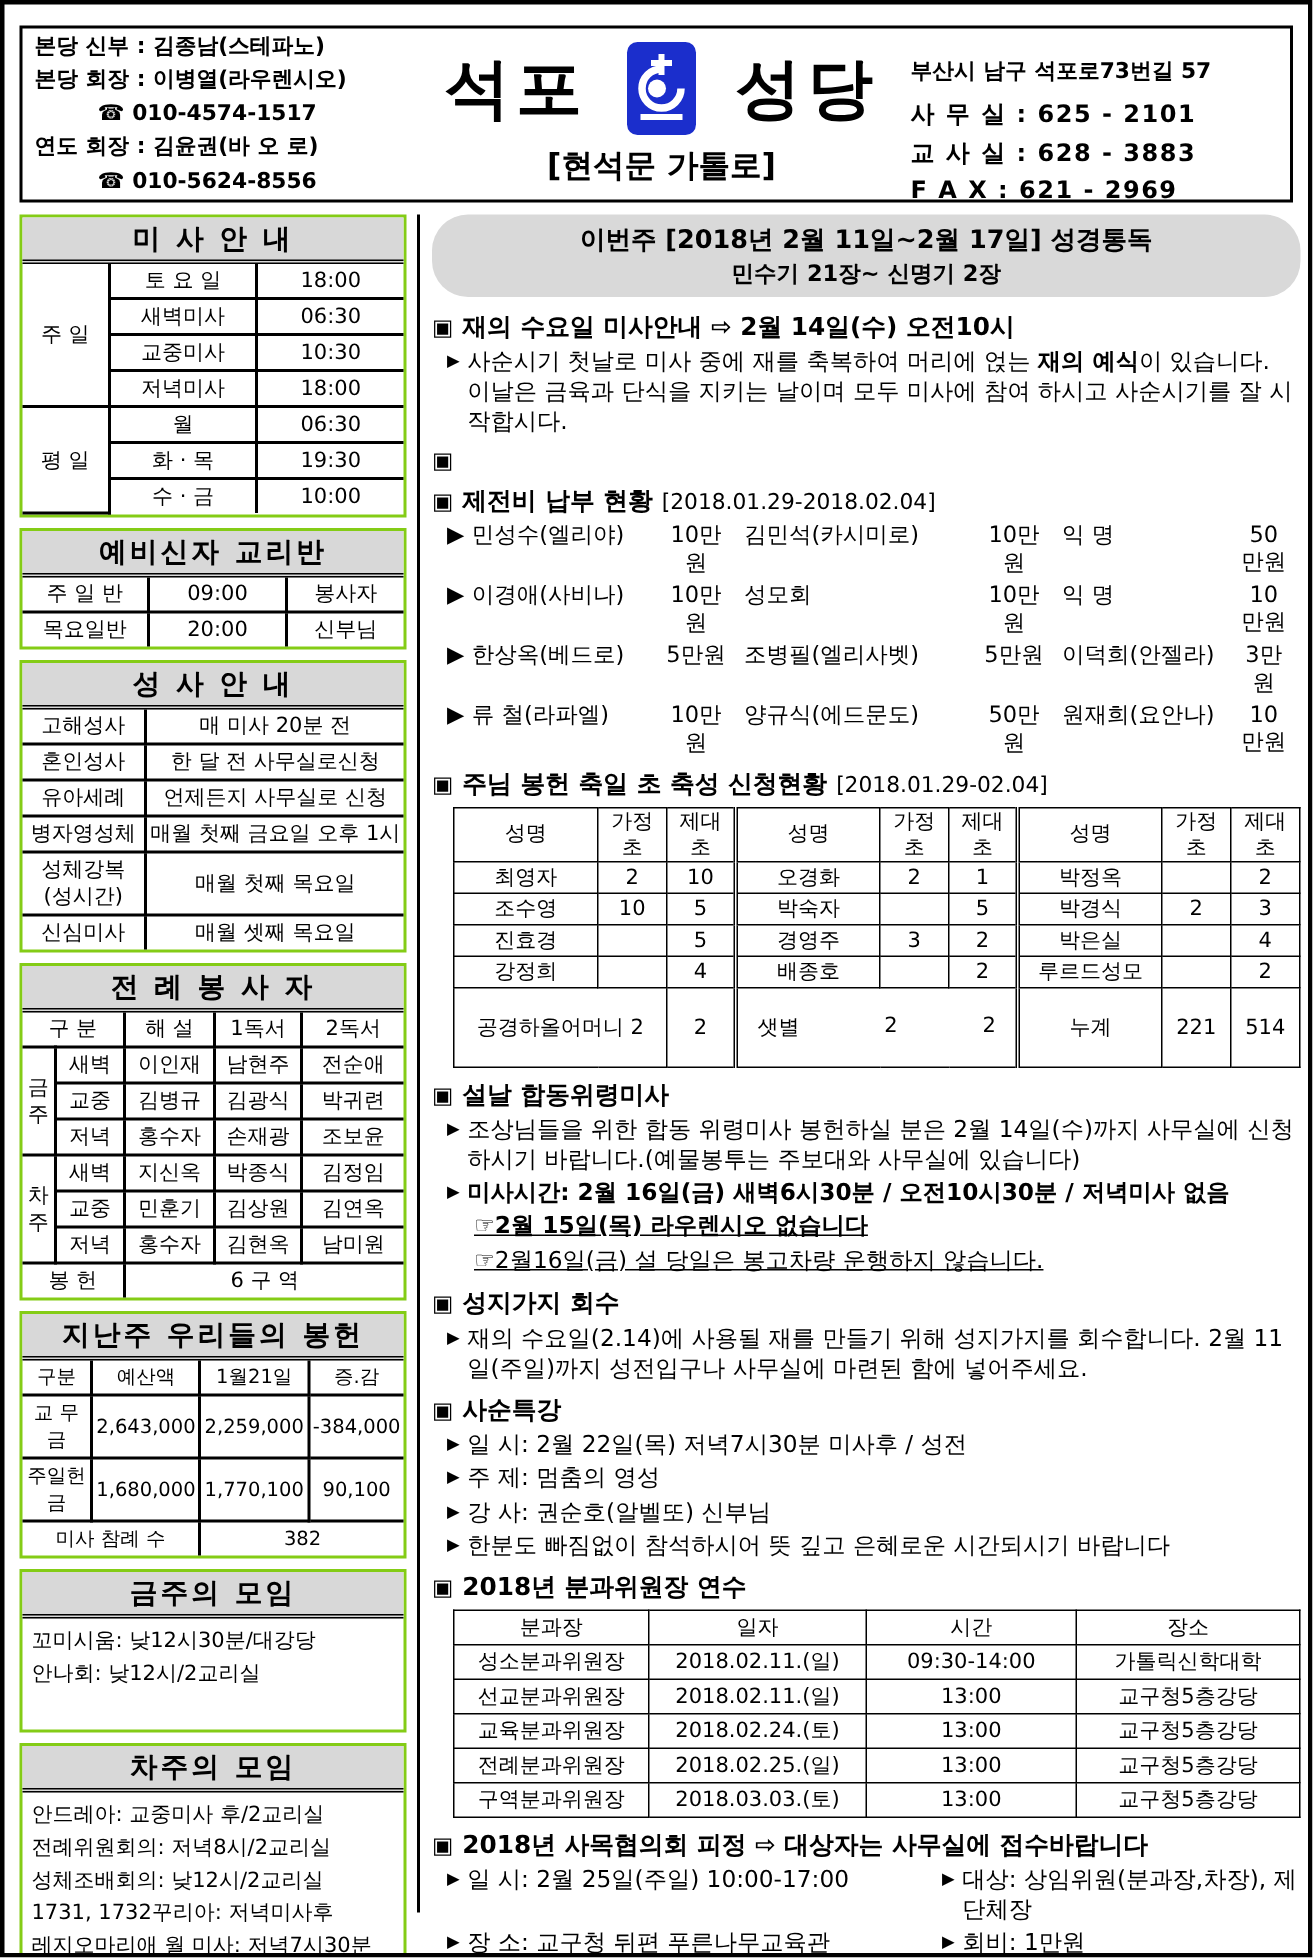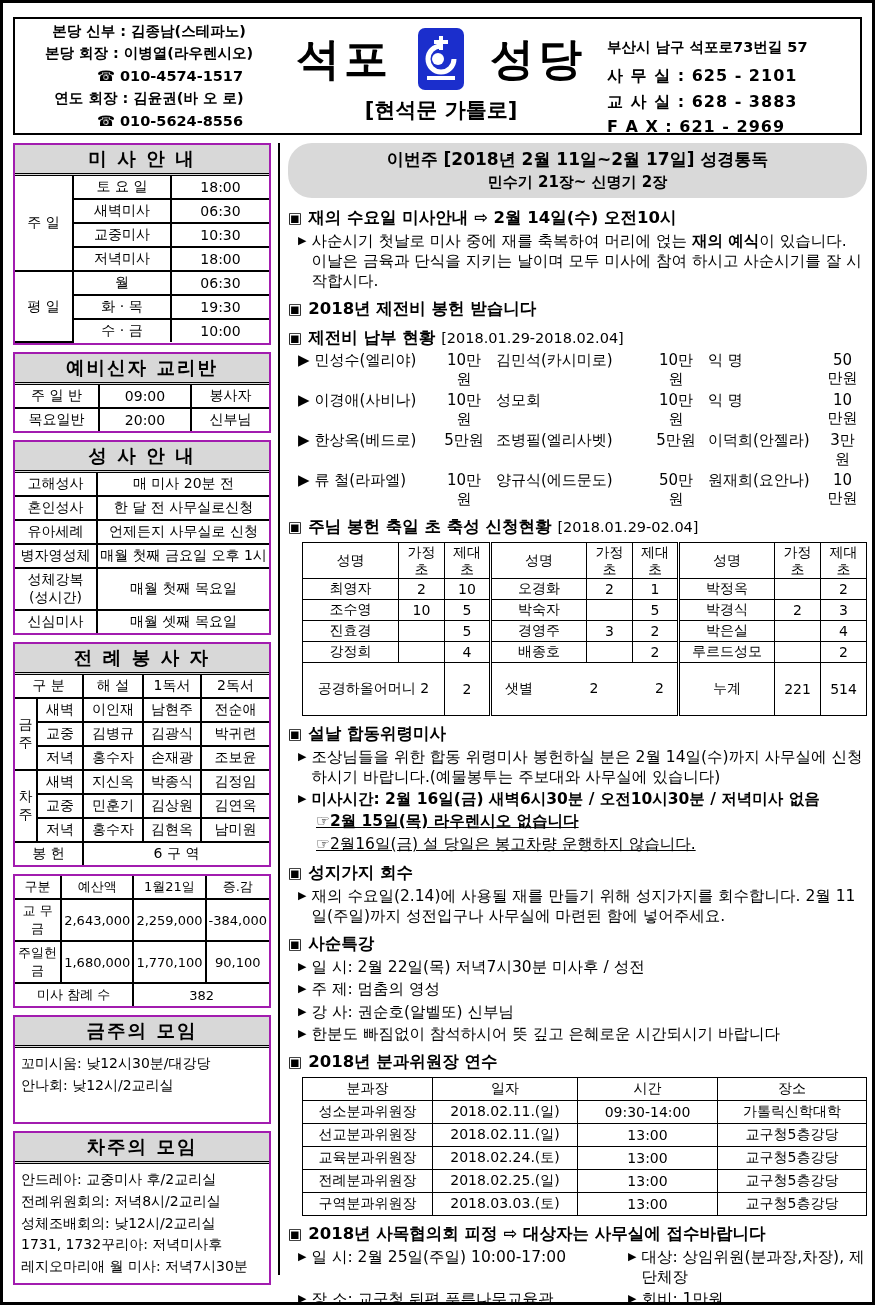--- a/index.html
+++ b/index.html
@@ -2,38 +2,38 @@
 <html><head>
 <meta charset="utf-8">
 <style>
   * { box-sizing: border-box; }
   html,body { margin:0; padding:0; background:#fff; }
   body { width:875px; height:1305px; font-family:"DejaVu Sans", sans-serif; color:#000; }
   .page { width:875px; height:1305px; border:3px solid #000; padding:14px 10px 10px 10px; overflow:hidden; background:#fff; }
 
   
   .header-box { border:2px solid #000; height:118px; display:flex; align-items:center; padding:4px 8px; }
-  .h-left { width:252px; font-weight:bold; font-size:14.5px; line-height:1.55;text-align:center; }
+  .h-left { width:252px; font-weight:bold; font-size:14.5px; line-height:1.55; }
   .h-left .phone { padding-left:42px; }
   .h-center { flex:1; text-align:center; }
   .h-title-row { display:flex; align-items:center; justify-content:center; gap:26px; }
   .h-title { font-size:44px; font-weight:bold; letter-spacing:4px; }
   .h-logo { width:46px; height:62px; background:#1b2ecc; border-radius:7px; display:flex; align-items:center; justify-content:center; }
   .h-sub { font-size:21px; font-weight:bold; margin-top:6px; }
   .h-right { width:245px; font-weight:bold;margin-top:26px; }
   .h-addr { font-size:14.5px; margin-bottom:6px; }
   .h-phone { font-size:16px; line-height:1.6; letter-spacing:1px; }
 
   
   .body-cols { display:flex; margin-top:8px; height:1132px; }
   .sidebar { width:258px; flex:none; display:flex; flex-direction:column; gap:7px; }
   .main { flex:1; border-left:2px solid #000; margin-left:7px; padding-left:8px; font-size:15.5px; }
 
   
-  .sbox { border:2px solid #a21caf; }
+  .sbox { border:2px solid #84cc16; }
   .sbox-title { background:#d8d8d8; border-bottom:3px double #000; font-size:18.5px; font-weight:bold; text-align:center; padding:1px 0 2px; letter-spacing:2px; }
   .sbox table { width:100%; border-collapse:collapse; font-size:14px; }
   .sbox td, .sbox th { border:2px solid #000; padding:2px 2px; text-align:center; font-weight:normal; }
   .sbox table tr td:first-child { border-left:none; }
   .sbox table tr td:last-child { border-right:none; }
   .sbox table tr:first-child td { border-top:none; }
   .sbox table tr:last-child td { border-bottom:none; }
   .pre { white-space:pre-line; }
   .sbox-lines { padding:5px 6px; font-size:14px; line-height:1.55; }
   .spacer-b { padding-bottom:26px; }
@@ -247,20 +247,21 @@
               </tr>
           <tr>
                 <td colspan="2">봉  헌</td>
             <td colspan="3">6 구 역</td>
               </tr>
         </tbody>
           </table>
       </div>
 
       <div class="sbox">
+        <div class="sbox-title">지난주 우리들의 봉헌</div>
         <table style="font-size:13px">
           <tbody>
               <tr>
                 <td style="width:62px">구분</td>
                 <td>예산액</td>
                 <td>1월21일</td>
                 <td>증.감</td>
               </tr>
           <tr>
                 <td>교 무 금</td>
@@ -317,21 +318,20 @@
           </div>
         <div class="item">
             <span class="tri">▶</span>
           <div><span>사순시기 첫날로 미사 중에 재를 축복하여 머리에 얹는 </span><span class="bold">재의 예식</span><span>이 있습니다. 이날은 금육과 단식을 지키는 날이며 모두 미사에 참여 하시고 사순시기를 잘 시작합시다.</span></div>
         </div>
       </div>
 
       <div class="sec">
         <div class="sec-t">
             <span class="b-sq">▣</span>
-            <span>2018년 제전비 봉헌 받습니다</span>
           </div>
       </div>
 
       <div class="sec">
         <div class="sec-t">
             <span class="b-sq">▣</span>
             <span>제전비 납부 현황</span>
             <span class="period">[2018.01.29-2018.02.04]</span>
           </div>
         <div class="donors">

